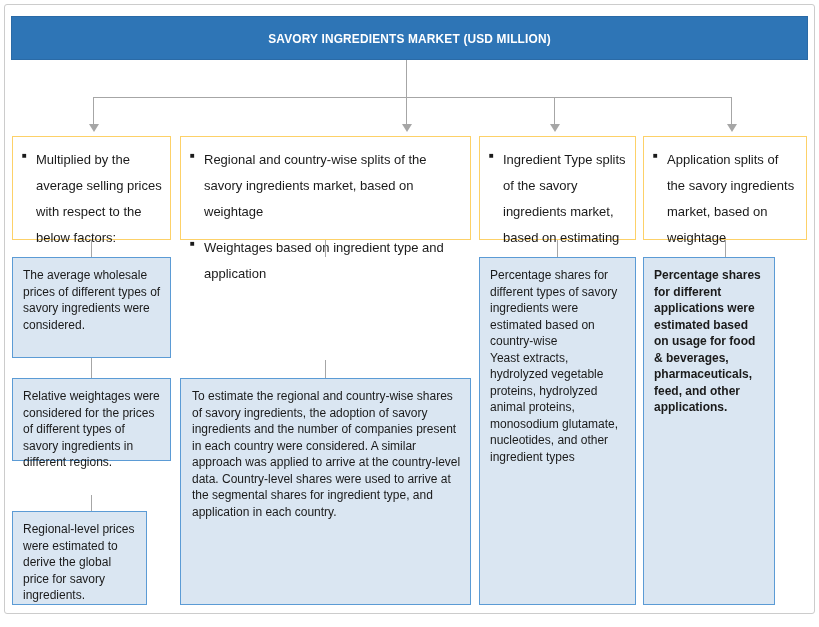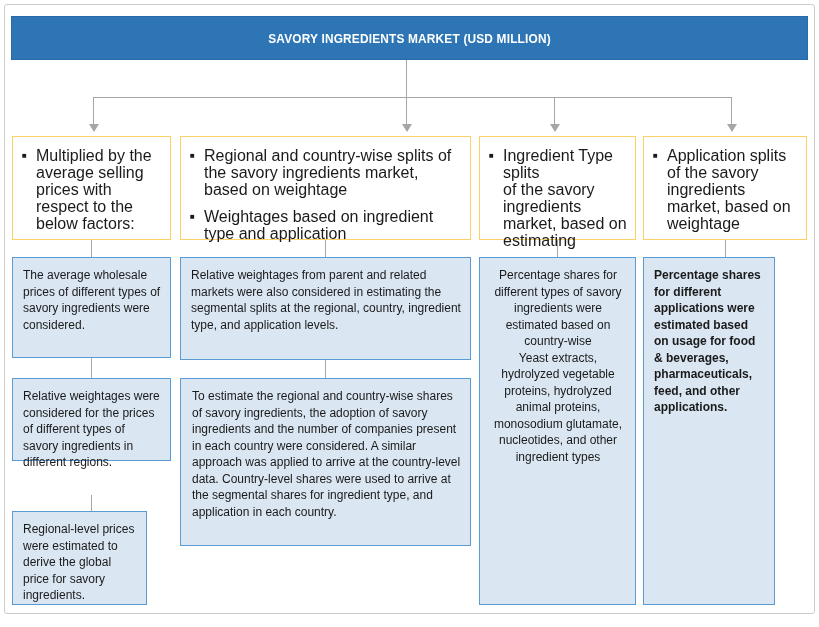--- a/index.html
+++ b/index.html
@@ -39,21 +39,21 @@
     border: 1.5px solid #fdd168; box-sizing: border-box;
     padding: 10px 8px 8px 9px;
   }
   .bullet-row { display: flex; margin: 0; }
   .bullet-row + .bullet-row { margin-top: 10px; }
   .bullet-marker {
     flex: 0 0 auto; width: 14px; font-size: 8px; line-height: 17px;
     color: #1a1a1a;
   }
   .bullet-text {
-    font-size: 16px; line-height: 17px; color: #1a1a1a; white-space: pre-line;
+    font-size: 13px; line-height: 26px; color: #1a1a1a; white-space: pre-line;
   }
 
   .bbox {
     position: absolute; background: #dae6f2;
     border: 1.5px solid #5b9bd5; box-sizing: border-box;
     padding: 9px 9px 8px 10px;
   }
   .box-text {
     font-size: 12px; line-height: 16.5px; color: #1a1a1a; white-space: pre-line;
   }
@@ -104,37 +104,34 @@
     <div class="bullet-row">
       <span class="bullet-marker">■</span>
       <span class="bullet-text">Regional and country-wise splits of the savory ingredients market, based on weightage</span>
     </div>
     <div class="bullet-row">
       <span class="bullet-marker">■</span>
       <span class="bullet-text">Weightages based on ingredient type and application</span>
     </div>
   </div>
   <div class="conn v" style="left:325px; top:240px; height:17px;"></div>
-  <div class="bbox" style="left:180px; top:257px; width:291px; height:103px;">
-    <div class="box-text">Relative weightages from parent and related markets were also considered in estimating the segmental splits at the regional, country, ingredient type, and application levels.</div>
-  </div>
   <div class="conn v" style="left:325px; top:360px; height:18px;"></div>
-  <div class="bbox" style="left:180px; top:378px; width:291px; height:168px;padding-left:11px;">
+  <div class="bbox" style="left:180px; top:378px; width:291px; height:227px;padding-left:11px;">
     <div class="box-text">To estimate the regional and country-wise shares of savory ingredients, the adoption of savory ingredients and the number of companies present in each country were considered. A similar approach was applied to arrive at the country-level data. Country-level shares were used to arrive at the segmental shares for ingredient type, and application in each country.</div>
   </div>
 
   <div class="ybox" style="left:479px; top:136px; width:157px; height:104px;">
     <div class="bullet-row">
       <span class="bullet-marker">■</span>
       <span class="bullet-text">Ingredient Type splits
 of the savory ingredients market, based on estimating</span>
     </div>
   </div>
   <div class="conn v" style="left:557px; top:240px; height:17px;"></div>
-  <div class="bbox" style="left:479px; top:257px; width:157px; height:348px;text-align:center;">
+  <div class="bbox" style="left:479px; top:257px; width:157px; height:348px;">
     <div class="box-text">Percentage shares for different types of savory ingredients were estimated based on country-wise
 Yeast extracts, hydrolyzed vegetable proteins, hydrolyzed animal proteins, monosodium glutamate, nucleotides, and other ingredient types</div>
   </div>
 
   <div class="ybox" style="left:643px; top:136px; width:164px; height:104px;">
     <div class="bullet-row">
       <span class="bullet-marker">■</span>
       <span class="bullet-text">Application splits of the savory ingredients market, based on weightage</span>
     </div>
   </div>

